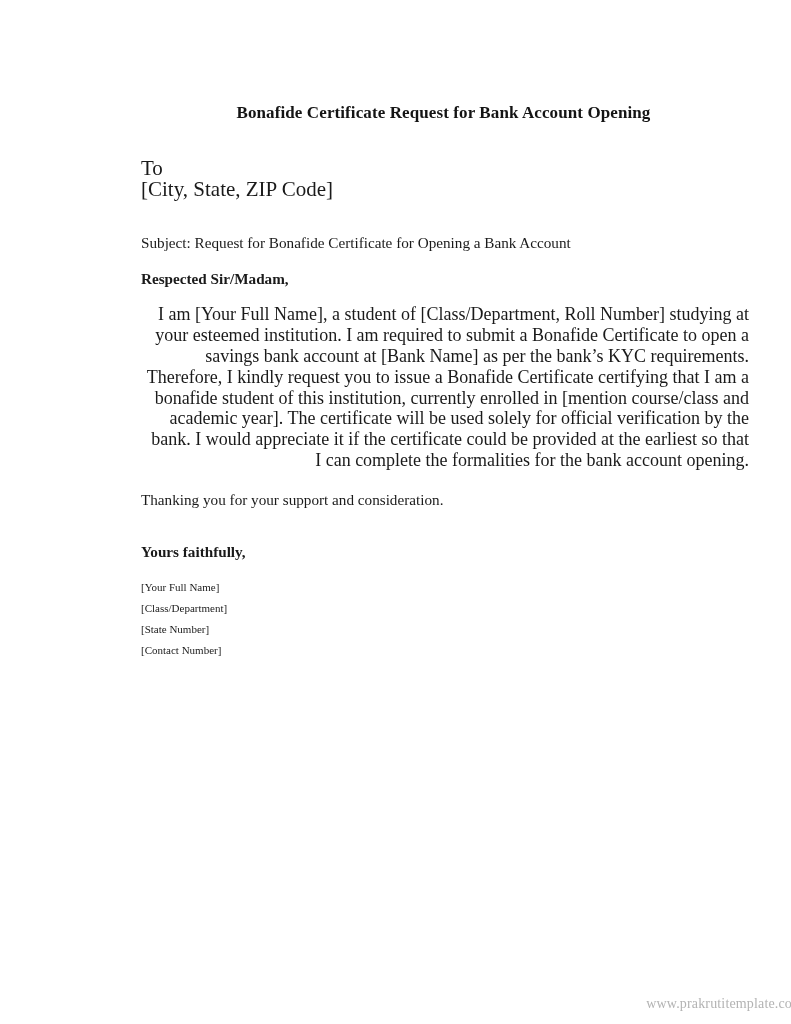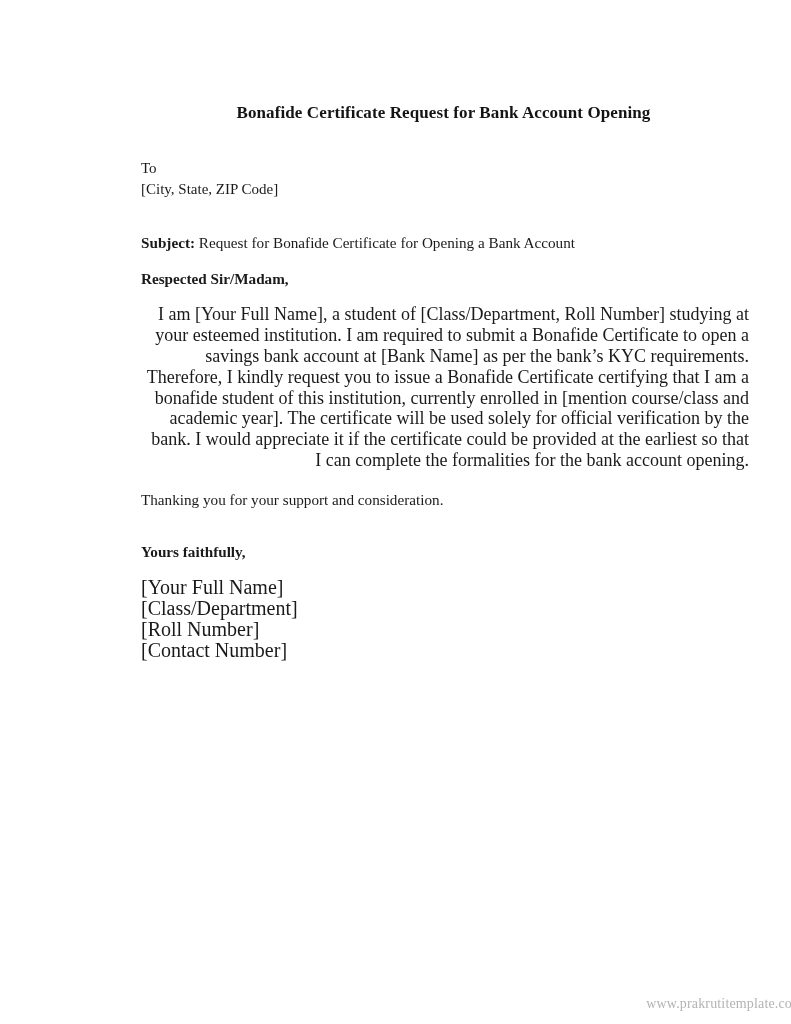--- a/index.html
+++ b/index.html
@@ -37,41 +37,41 @@
   }
 
   .content {
     position: absolute;
     left: 93px;
     top: 158px;
     width: 608px;
   }
 
   .block {
-    font-size: 15px;
+    font-size: 21px;
     line-height: 21px;
     color: #1a1a1a;
   }
 
   .block .line {
     white-space: pre-wrap;
   }
 
   .addr-block {
     margin: 0 0 0 0;
   }
 
   .subject-line {
     margin-top: 32px;
     font-size: 15.2px;
     line-height: 21px;
   }
 
   .subject-label {
-    font-weight: bold;
+    font-weight: normal;
   }
 
   .salutation {
     margin-top: 11px;
     font-size: 15.2px;
     line-height: 21px;
     font-weight: bold;
   }
 
   .body-para {
@@ -88,21 +88,21 @@
   }
 
   .closing {
     margin-top: 31px;
     font-size: 15.2px;
     line-height: 21px;
     font-weight: bold;
   }
 
   .sign-block {
-    font-size: 20px;
+    font-size: 11px;
     line-height: 21px;
   }
 
   .footer-url {
     position: absolute;
     right: 36px;
     bottom: 12px;
     font-size: 14px;
     color: #b3b3b3;
     letter-spacing: 0.15px;
@@ -129,21 +129,21 @@
 
     <p class="body-para">I am [Your Full Name], a student of [Class/Department, Roll Number] studying at your esteemed institution. I am required to submit a Bonafide Certificate to open a savings bank account at [Bank Name] as per the bank’s KYC requirements. Therefore, I kindly request you to issue a Bonafide Certificate certifying that I am a bonafide student of this institution, currently enrolled in [mention course/class and academic year]. The certificate will be used solely for official verification by the bank. I would appreciate it if the certificate could be provided at the earliest so that I can complete the formalities for the bank account opening.</p>
 
     <p class="thanks-para">Thanking you for your support and consideration.</p>
 
     <p class="closing">Yours faithfully,</p>
 
     <div class="block sign-block">
       <div class="line">[Your Full Name]</div>
       <div class="line">[Class/Department]</div>
-      <div class="line">[Roll Number]</div>
+      <div class="line">[State Number]</div>
       <div class="line">[Contact Number]</div>
     </div>
 
   </div>
 
   <div class="footer-url">www.prakrutitemplate.com</div>
 
 </div>
 
 </body></html>

